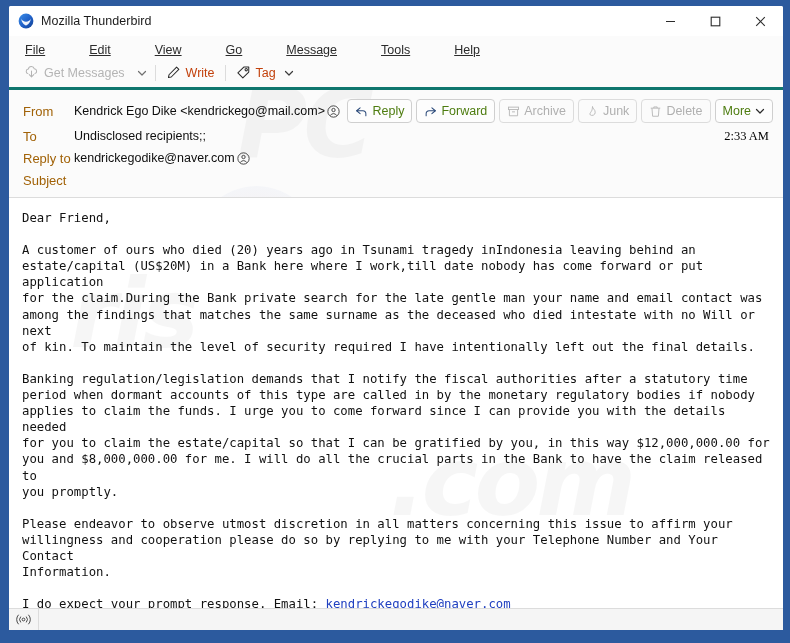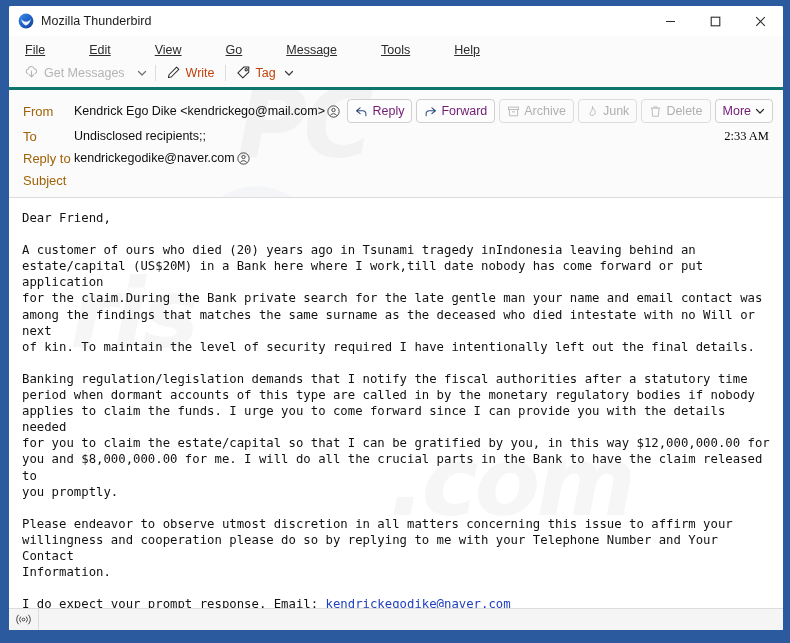--- a/index.html
+++ b/index.html
@@ -153,21 +153,21 @@
     gap: 4px;
     padding-right: 0px;
   }
   .act-btn {
     display: flex;
     align-items: center;
     gap: 4px;
     height: 24px;
     padding: 0 7px;
     font-size: 12.5px;
-    color: #701a75;
+    color: #4d7c0f;
     background: #fdfdfd;
     border: 1px solid #cfcfcf;
     border-radius: 4px;
     white-space: nowrap;
   }
   .act-btn.disabled { color: #b0b0b0; border-color: #dcdcdc; background: #fbfbfb; }
   #msg-time {
     font-size: 12.5px;
     color: #000000;
     margin-left: auto;

